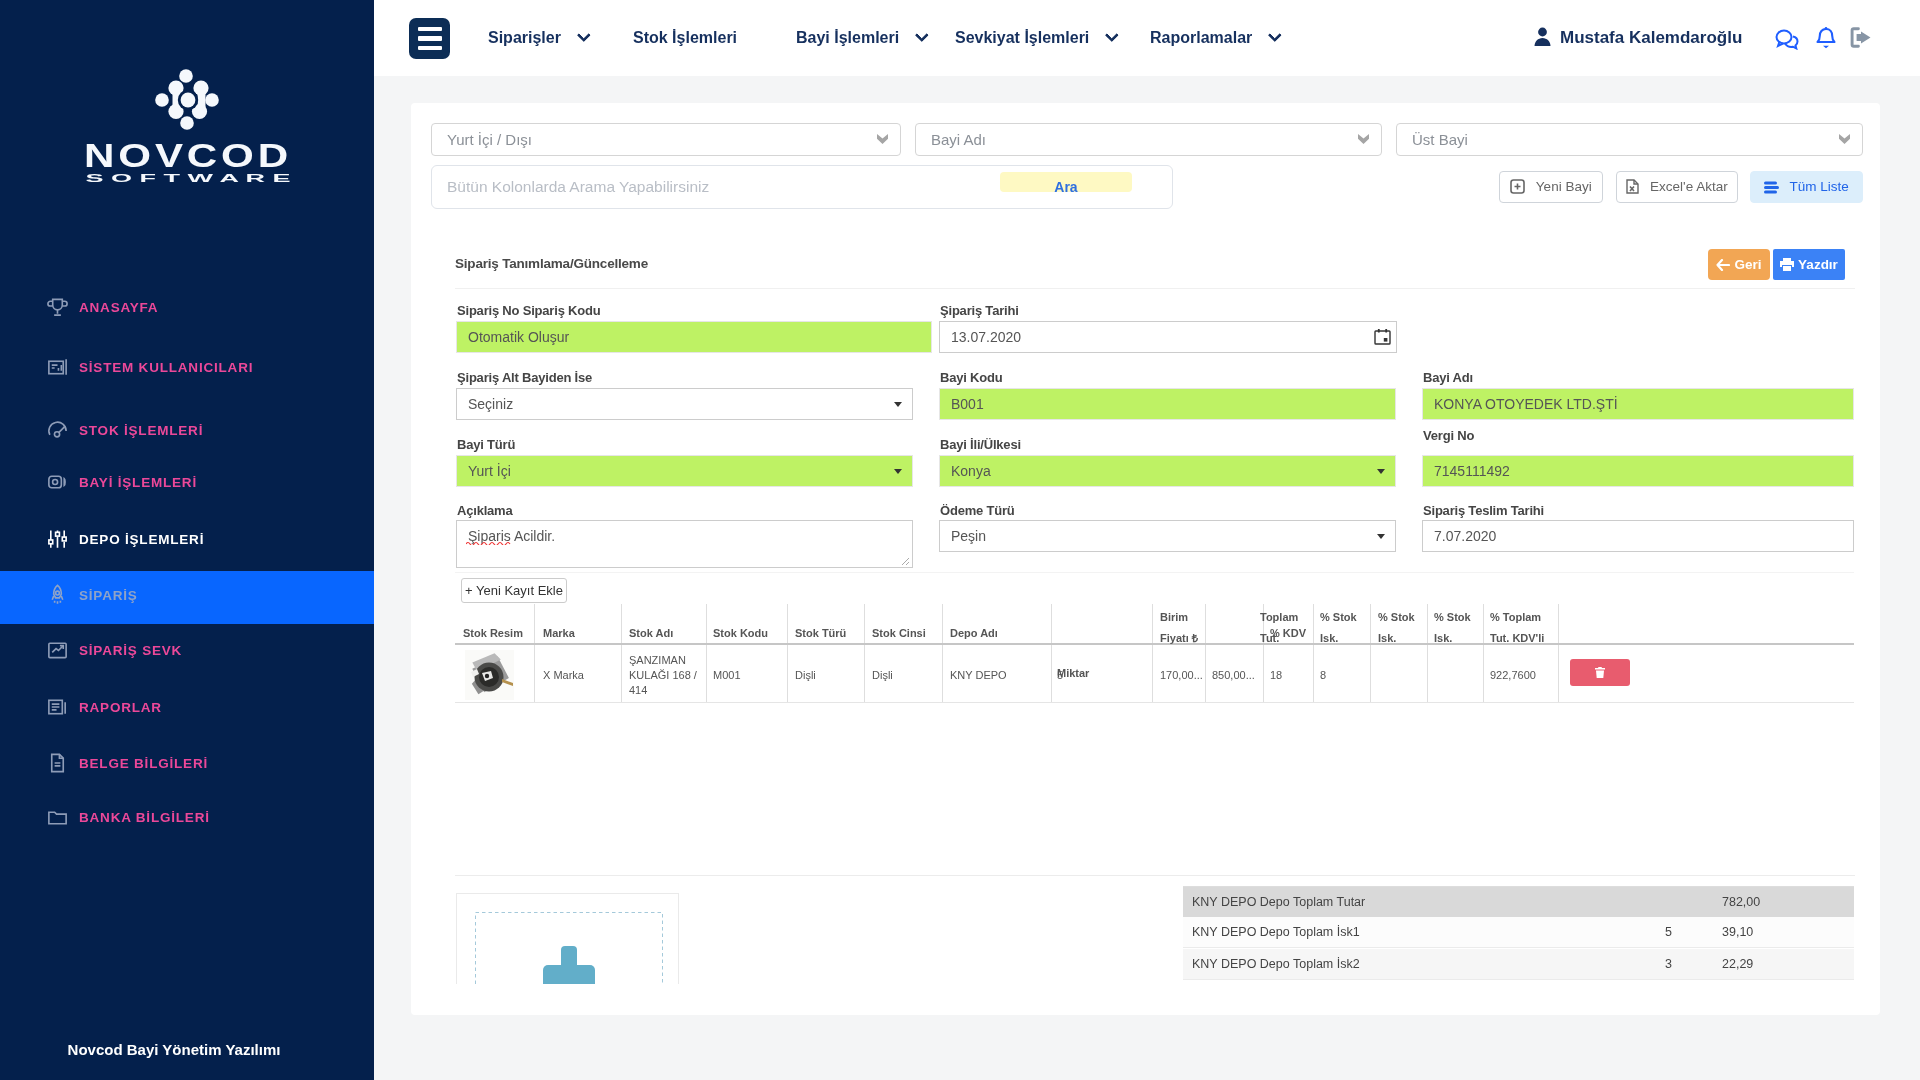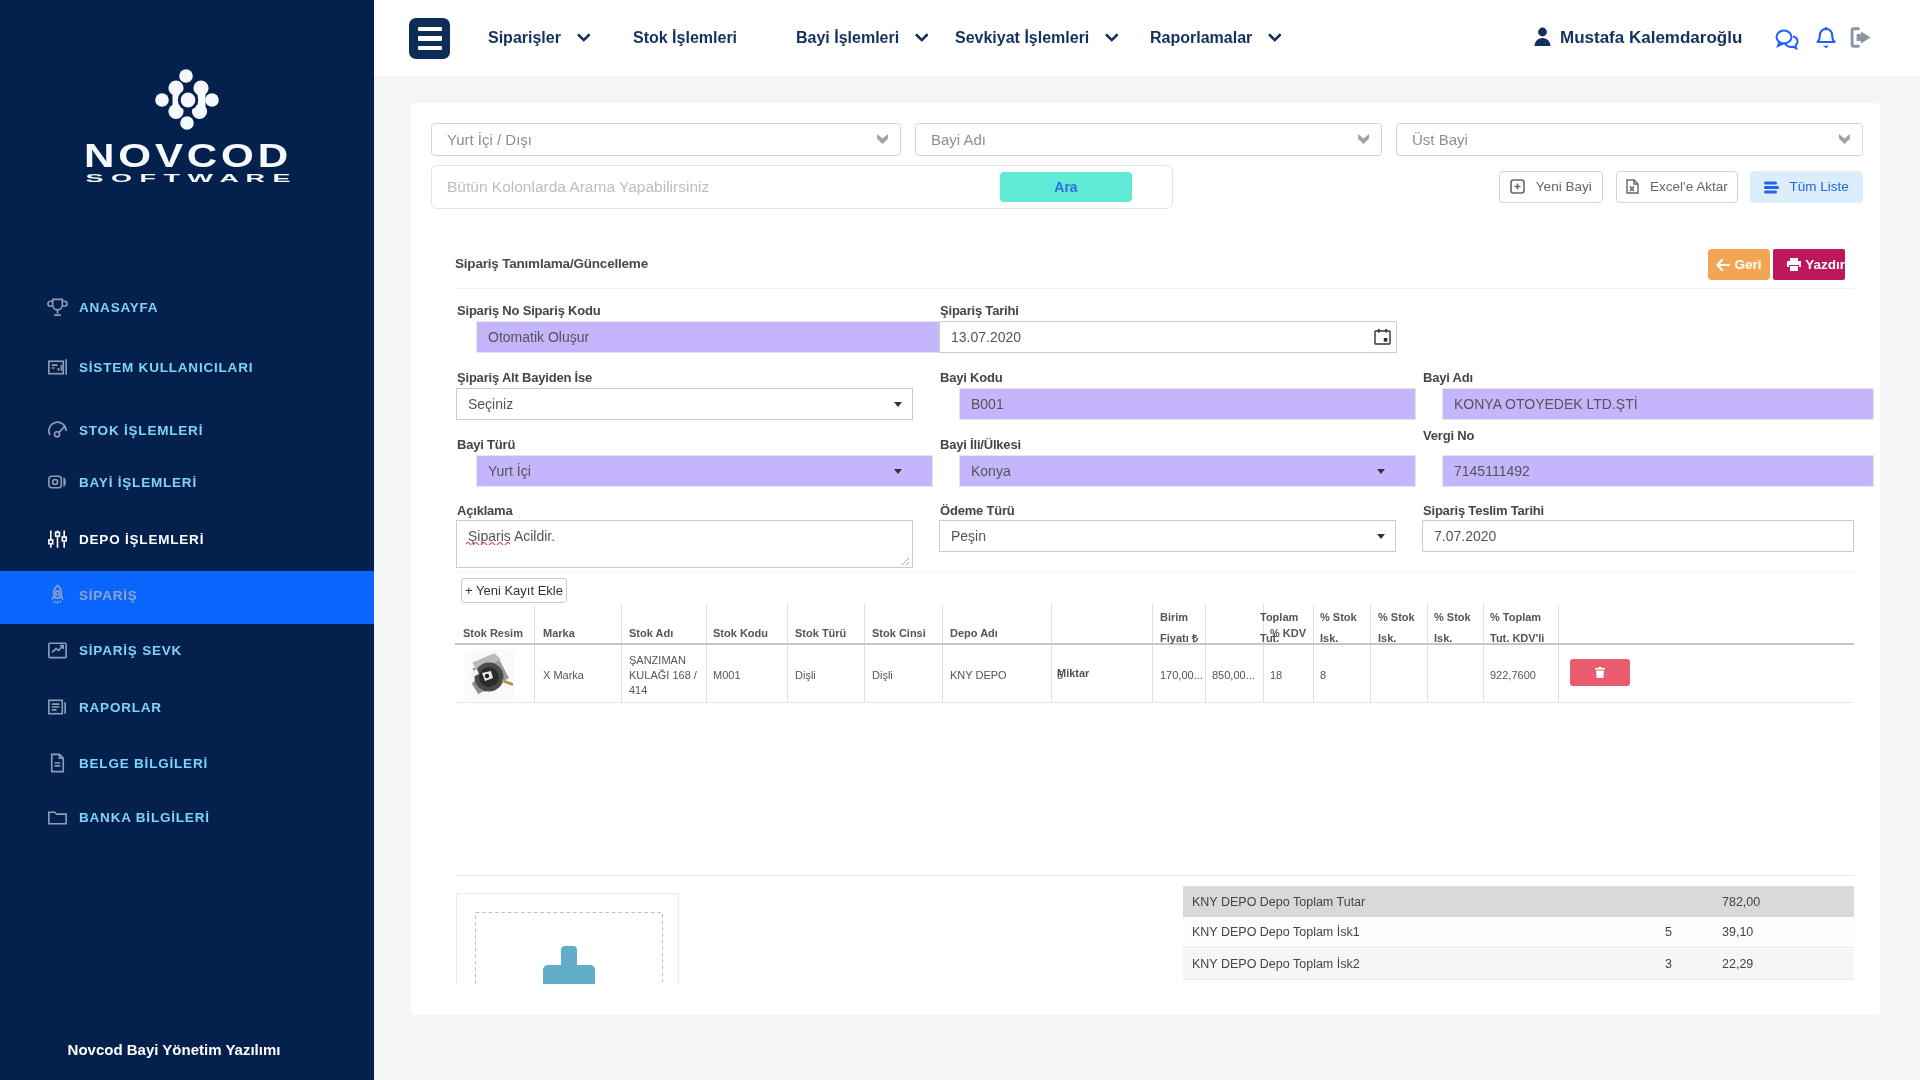--- a/index.html
+++ b/index.html
@@ -3,21 +3,21 @@
 <meta charset="utf-8">
 <title>Novcod</title>
 <style>
 * { margin:0; padding:0; box-sizing:border-box; }
 html,body { width:1920px; height:1080px; overflow:hidden; }
 body { font-family:"Liberation Sans", sans-serif; background:#f4f5f6; position:relative; }
 .abs { position:absolute; }
 
 
 #sidebar { position:absolute; left:0; top:0; width:374px; height:1080px; background:#04204c; z-index:5; }
-.menu-item { position:absolute; left:0; width:374px; height:44px; color:#7dd3fc; font-size:13.5px; font-weight:bold; letter-spacing:0.8px; }
+.menu-item { position:absolute; left:0; width:374px; height:44px; color:#ec4899; font-size:13.5px; font-weight:bold; letter-spacing:0.8px; }
 .menu-item .mi-ico { position:absolute; left:46px; top:50%; transform:translateY(-50%); width:23px; height:23px; }
 .menu-item .mi-txt { position:absolute; left:79px; top:50%; transform:translateY(-50%); white-space:nowrap; }
 .mi-active-parent { color:#ffffff; }
 #active-row { position:absolute; left:0; top:571px; width:374px; height:53px; background:#0866ff; }
 .mi-on-blue { color:#8fa3c8; }
 #side-footer { position:absolute; left:-13px; top:1041px; width:374px; text-align:center; color:#fff; font-size:15px; font-weight:bold; }
 
 
 #topbar { position:absolute; left:374px; top:0; width:1546px; height:76px; background:#ffffff; }
 #burger { position:absolute; left:35px; top:18px; width:41px; height:41px; background:#0c2d56; border-radius:7px; }
@@ -25,21 +25,21 @@
 .nav-item { position:absolute; top:0; height:76px; line-height:76px; color:#16305e; font-size:16px; font-weight:bold; white-space:nowrap; }
 .caret { display:inline-block; width:10px; height:10px; border-right:3px solid #16305e; border-bottom:3px solid #16305e; border-radius:1px; transform:rotate(45deg) translateY(-4px); margin-left:15px; }
 
 
 .fsel { position:absolute; top:123px; height:33px; border:1px solid #d5d5d5; border-radius:4px; background:#fff; line-height:31px; padding-left:15px; color:#8b9097; font-size:15px; }
 .fchev { top:134px; width:11px; height:10px; }
 .tbtn { position:absolute; top:171px; height:32px; border:1px solid #cfd4da; border-radius:4px; background:#fff; color:#666; font-size:13.5px; text-align:center; line-height:30px; }
 .tbtn svg { vertical-align:-2.5px; margin-right:7px; }
 .flabel { position:absolute; font-size:13px; letter-spacing:-0.2px; font-weight:bold; color:#454545; white-space:nowrap; }
 .finput { position:absolute; height:32px; border:1px solid #cccccc; background:#fff; color:#555; font-size:14px; line-height:30px; padding-left:11px; white-space:nowrap; }
-.fdis { background:#c4b5fd; border-color:#e6e6e6;margin-left:20px; }
+.fdis { background:#bef264; border-color:#e6e6e6; }
 .fcaret { position:absolute; width:0; height:0; border-left:4.5px solid transparent; border-right:4.5px solid transparent; border-top:5.5px solid #333; }
 
 
 .tvb { position:absolute; top:604px; width:1px; height:98px; background:#dedede; }
 .th { position:absolute; font-size:11px; font-weight:bold; color:#555; line-height:21px; white-space:nowrap; }
 .td { position:absolute; font-size:11px; color:#555; line-height:15px; white-space:nowrap; }
 
 
 .trow { position:absolute; left:1183px; width:671px; font-size:12.5px; color:#444; }
 .trow .c1 { position:absolute; left:9px; }
@@ -195,21 +195,21 @@
   </svg>
 <svg class="abs fchev" style="left:1358px;" viewBox="0 0 11 10">
     <path d="M0 0 L5.5 4.6 L11 0 L11 4.8 L5.5 10 L0 4.8 Z" fill="#a5a5a5"></path>
   </svg>
 <svg class="abs fchev" style="left:1839px;" viewBox="0 0 11 10">
     <path d="M0 0 L5.5 4.6 L11 0 L11 4.8 L5.5 10 L0 4.8 Z" fill="#a5a5a5"></path>
   </svg>
 
 <div class="abs" style="left:431px;top:165px;width:742px;height:44px;border:1px solid #e0e4ea;border-radius:6px;background:#fff;"></div>
 <div class="abs" style="left:447px;top:165px;height:44px;line-height:44px;color:#b9bec6;font-size:15.5px;">Bütün Kolonlarda Arama Yapabilirsiniz</div>
-<div class="abs" style="left:1000px;top:172px;width:132px;height:30px;background:#5eead4;border-radius:4px;text-align:center;line-height:30px;color:#2e6fe0;font-size:14px;font-weight:bold;">Ara</div>
+<div class="abs" style="left:1000px;top:172px;width:132px;height:20px;background:#fef9c3;border-radius:4px;text-align:center;line-height:30px;color:#2e6fe0;font-size:14px;font-weight:bold;">Ara</div>
 
 <div class="tbtn" style="left:1499px;width:104px;">
   <svg width="15" height="15" viewBox="0 0 15 15" fill="none" stroke="#666" stroke-width="1.6">
       <rect x="1" y="1" width="13" height="13" rx="2.5"></rect>
       <path d="M7.5 4.5v6M4.5 7.5h6"></path>
     </svg>
   <span>Yeni Bayi</span>
 </div>
 <div class="tbtn" style="left:1616px;width:122px;">
   <svg width="13" height="15" viewBox="0 0 13 15" fill="none" stroke="#666" stroke-width="1.4">
@@ -226,21 +226,21 @@
       <rect x="0" y="9.5" width="13" height="3" rx="1.5"></rect>
     </svg>
   <span style="color:#2064e8;">Tüm Liste</span>
 </div>
 
 <div class="abs" style="left:455px;top:256px;font-size:13.5px;letter-spacing:-0.2px;font-weight:bold;color:#4a4a4a;">Sipariş Tanımlama/Güncelleme</div>
 <div class="abs" style="left:1708px;top:249px;width:62px;height:31px;background:#f2a654;border-radius:4px;color:#fff;font-size:13.5px;font-weight:bold;text-align:center;line-height:31px;">
   <svg style="vertical-align:-2px;margin-right:4px;" width="14" height="12" viewBox="0 0 14 12" fill="none" stroke="#fff" stroke-width="2.2" stroke-linecap="round" stroke-linejoin="round">
       <path d="M6 1 1.5 6 6 11M1.5 6H13"></path>
     </svg>Geri</div>
-<div class="abs" style="left:1773px;top:249px;width:72px;height:31px;background:#be185d;border-radius:2px;color:#fff;font-size:13.5px;font-weight:bold;text-align:right;line-height:31px;">
+<div class="abs" style="left:1773px;top:249px;width:72px;height:31px;background:#3b82f6;border-radius:2px;color:#fff;font-size:13.5px;font-weight:bold;text-align:center;line-height:31px;">
   <svg style="vertical-align:-2px;margin-right:4px;" width="14" height="13" viewBox="0 0 14 13" fill="#fff">
       <path d="M3 0h8v3H3z"></path>
       <path d="M0 3h14v6h-2V7H2v2H0z"></path>
       <path d="M3 8h8v5H3z"></path>
     </svg>Yazdır</div>
 <div class="abs" style="left:455px;top:288px;width:1400px;height:1px;background:#f0f0f0;"></div>
 <div class="abs" style="left:455px;top:572px;width:1399px;height:1px;background:#f3f3f3;"></div>
 
 <div class="flabel" style="left:457px;top:303px;">Sipariş No Sipariş Kodu</div>
 <div class="finput fdis" style="left:456px;top:321px;width:476px;">Otomatik Oluşur</div>

